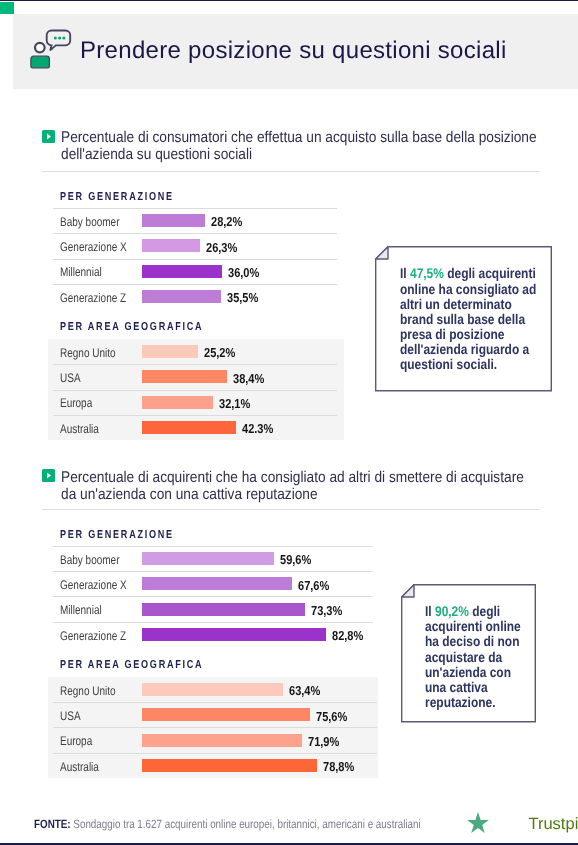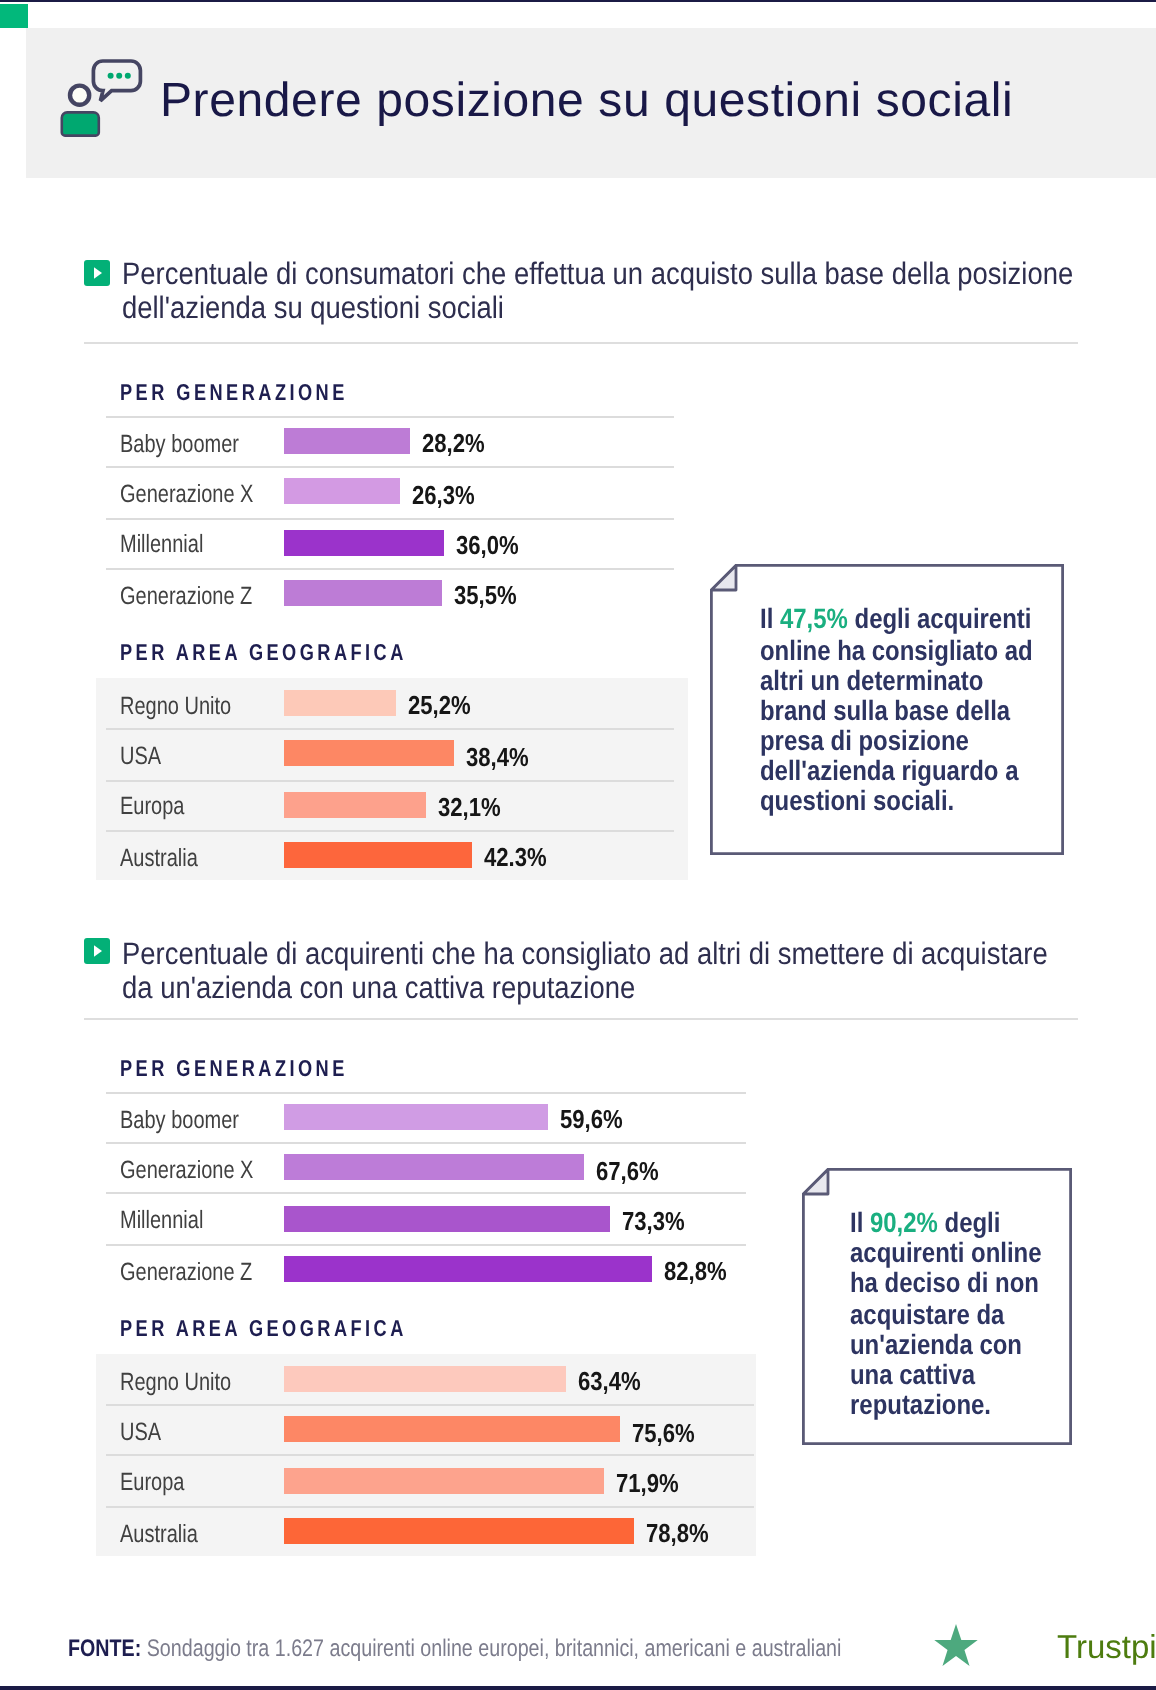--- a/index.html
+++ b/index.html
@@ -100,21 +100,21 @@
       <div class="abs bar" style="left:142px;top:370.375px;width:85.3px;background:#fd8764;"></div>
       <div class="abs rowval" style="left:233.3px;top:370.575px;">38,4%</div>
       <div class="abs sep" style="left:53px;top:390px;width:283.5px;"></div>
       <div class="abs rowlabel" style="left:60px;top:396.425px;">Europa</div>
       <div class="abs bar" style="left:142px;top:395.625px;width:71.3px;background:#fda18c;"></div>
       <div class="abs rowval" style="left:219.3px;top:395.825px;">32,1%</div>
       <div class="abs sep" style="left:53px;top:415px;width:283.5px;"></div>
       <div class="abs rowlabel" style="left:60px;top:421.675px;">Australia</div>
       <div class="abs bar" style="left:142px;top:420.875px;width:94.0px;background:#fd663c;"></div>
       <div class="abs rowval" style="left:242.0px;top:421.075px;">42.3%</div>
-      <div class="abs callout" style="left:355px;top:246px;width:177px;height:132px;margin-top:36px;">
+      <div class="abs callout" style="left:375px;top:246px;width:177px;height:132px;">
         <svg width="177" height="145.5" viewBox="0 0 177 145.5" style="position:absolute;left:0;top:0;">
           <path d="M13 0.7 H176.3 V144.8 H0.7 V13 Z" fill="#ffffff" stroke="#5a5a76" stroke-width="1.4"></path>
           <path d="M13 0.7 V13 H0.7 Z" fill="#e8e8ee"></path>
           <path d="M13 0.7 L0.7 13 H13 Z" fill="#e8e8ee" stroke="#5a5a76" stroke-width="1.4" stroke-linejoin="round"></path>
         </svg>
         <div class="abs ctext" style="left:24.899999999999977px;top:20.399999999999977px;"><span>Il </span><span class="hl">47,5%</span><span> degli acquirenti</span></div>
         <div class="abs ctext" style="left:24.899999999999977px;top:35.49999999999998px;"><span>online ha consigliato ad</span></div>
         <div class="abs ctext" style="left:24.899999999999977px;top:50.59999999999998px;"><span>altri un determinato</span></div>
         <div class="abs ctext" style="left:24.899999999999977px;top:65.69999999999997px;"><span>brand sulla base della</span></div>
         <div class="abs ctext" style="left:24.899999999999977px;top:80.79999999999998px;"><span>presa di posizione</span></div>

